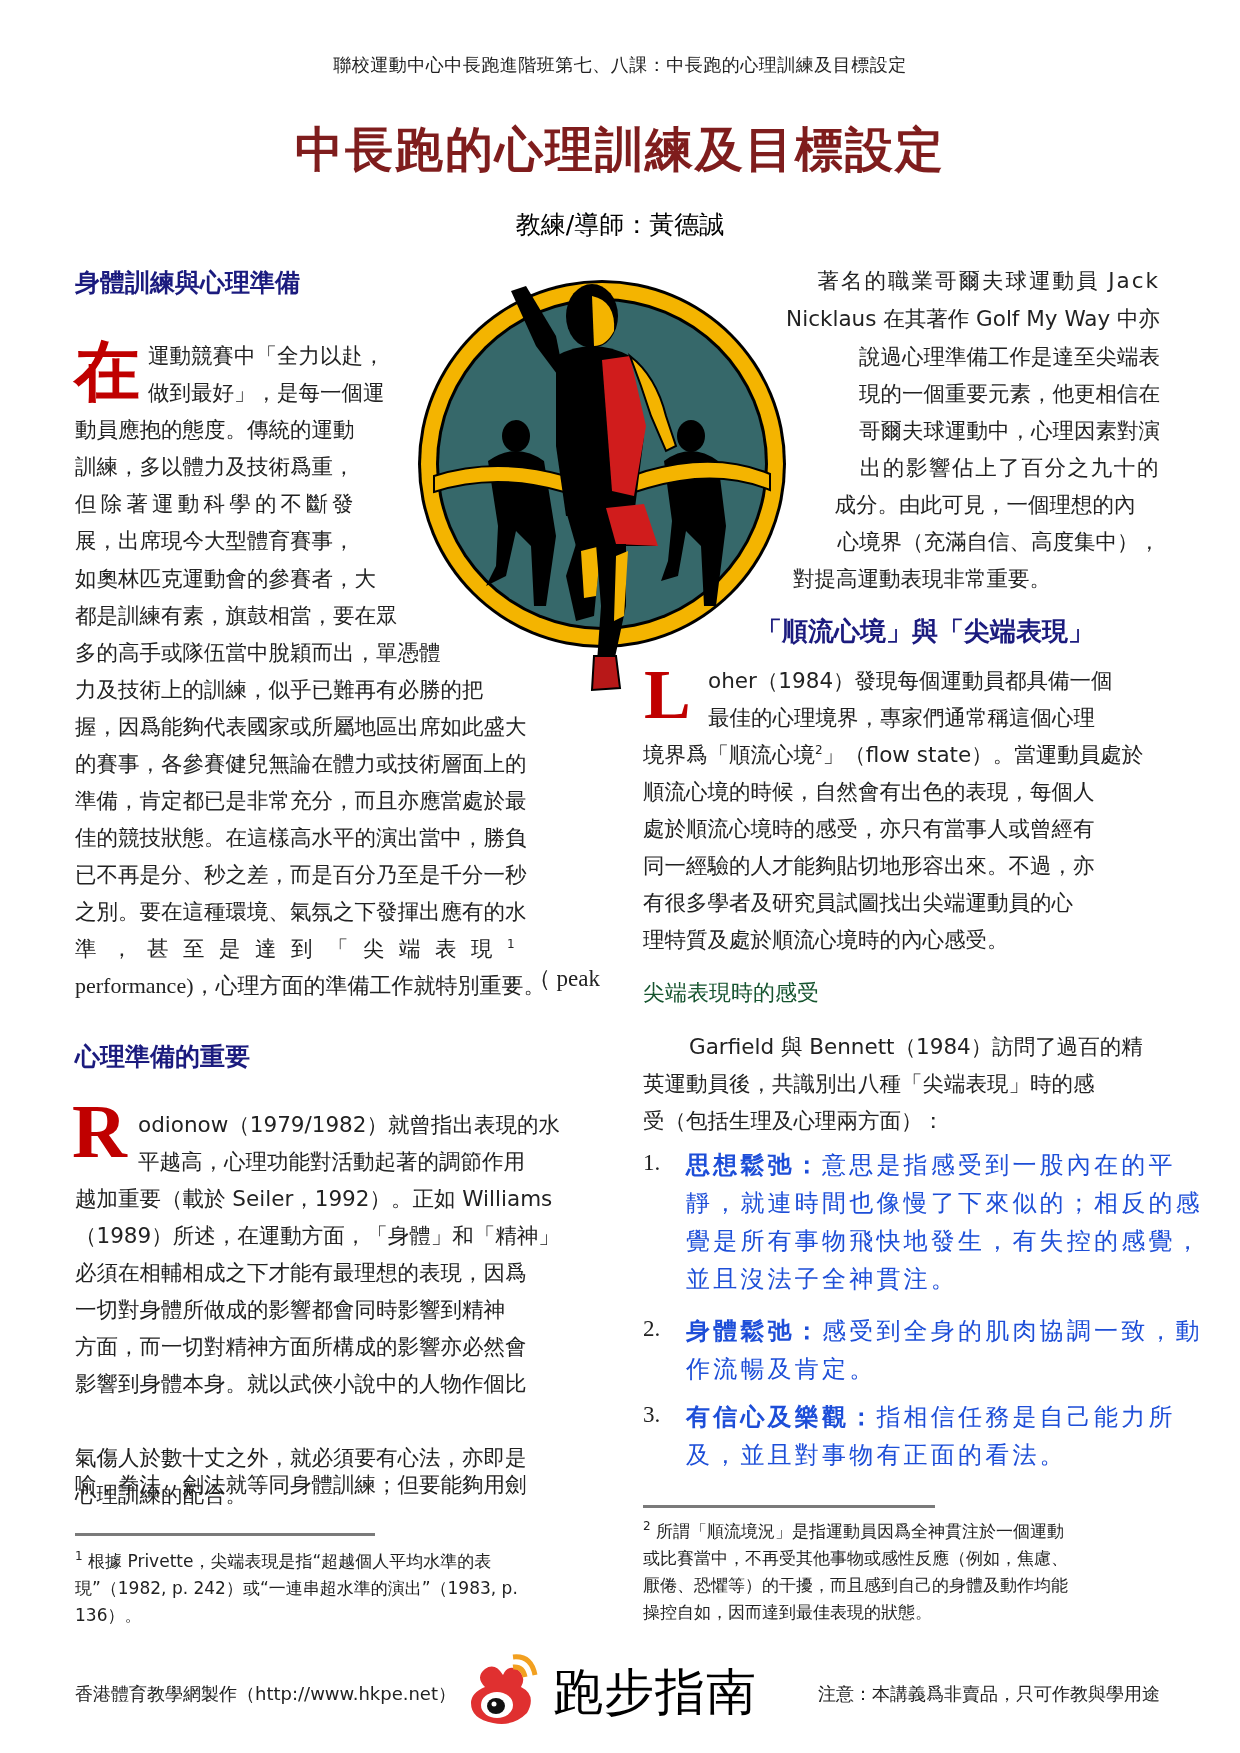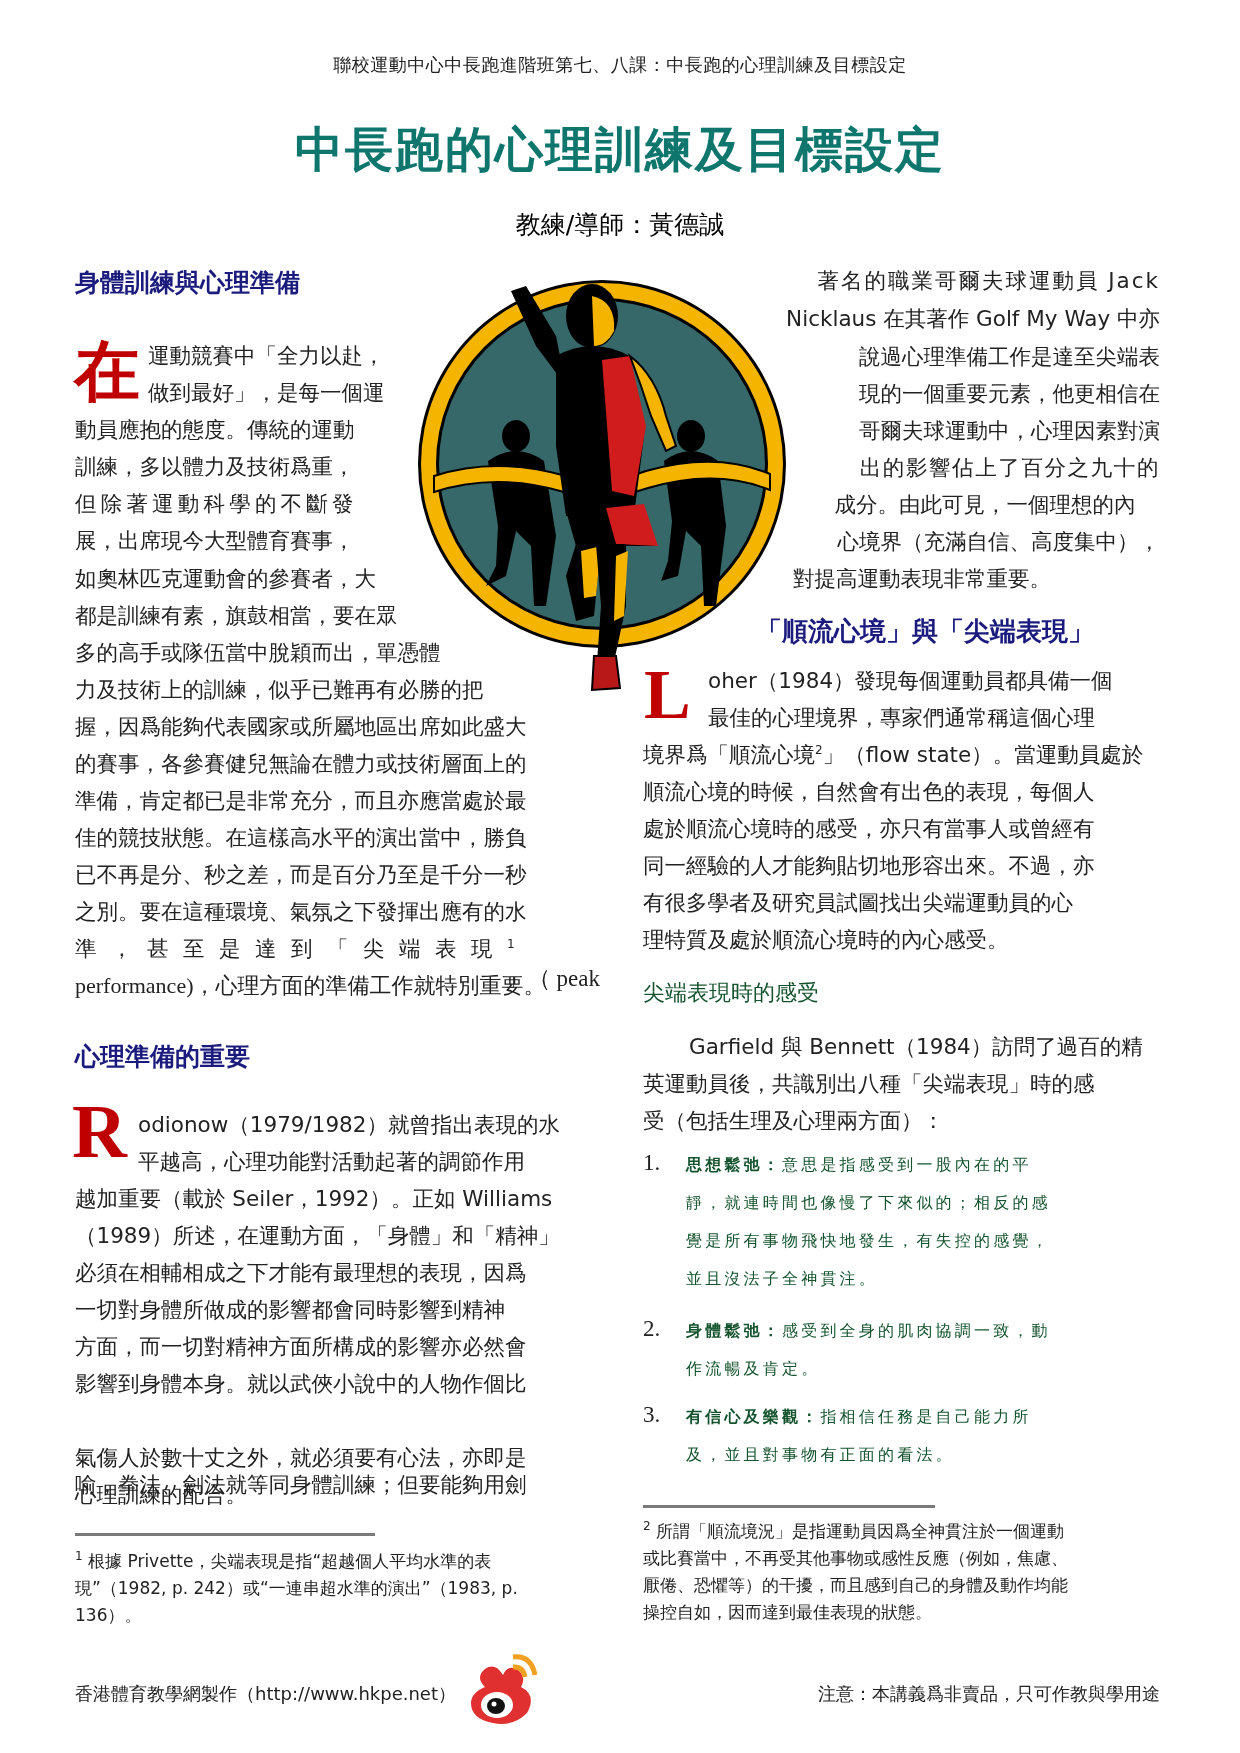--- a/index.html
+++ b/index.html
@@ -1,30 +1,30 @@
 <!DOCTYPE html>
 <html><head>
 <meta charset="utf-8">
 <style>
   html, body { margin: 0; padding: 0; background: #ffffff; }
   body { width: 1240px; height: 1753px; position: relative; overflow: hidden;
          font-family: "DejaVu Sans", "Liberation Sans", sans-serif; color: #1a1a1a; }
   .abs { position: absolute; white-space: nowrap; }
   .hdr { top: 53px; left: 0; width: 1240px; text-align: center; font-size: 18px; color: #222; letter-spacing: 0.5px; }
   .title { top: 118px; left: 0; width: 1240px; text-align: center; font-family: "DejaVu Serif", "Liberation Serif", serif;
-           font-weight: bold; font-size: 48px; color: #0f766e; letter-spacing: 2px; }
+           font-weight: bold; font-size: 48px; color: #7f1d1d; letter-spacing: 2px; }
   .author { top: 208px; left: 0; width: 1240px; text-align: center; font-size: 25px; color: #000000; }
   .h-navy { font-family: "DejaVu Serif", "Liberation Serif", serif; font-weight: bold; color: #1b1b7e; font-size: 25px; }
   .h-blue { font-family: "DejaVu Serif", "Liberation Serif", serif; font-weight: normal; color: #14532d; font-size: 22px; }
   .line { font-size: 21.5px; color: #222; line-height: 30px; height: 30px; }
   .dropcap { font-family: "Liberation Serif", "DejaVu Serif", serif; font-weight: bold; color: #c00000; }
   .fn { font-size: 17px; color: #222; line-height: 25px; height: 25px; }
   .sep { height: 3px; background: #7a7a7a; }
   .li-num { font-family: "Liberation Serif", serif; font-size: 23px; color: #222; }
-  .li-text { font-family: "DejaVu Serif", "Liberation Serif", serif; font-size: 16px; color: #14532d; letter-spacing: 3.2px; line-height: 34px; }
+  .li-text { font-family: "DejaVu Serif", "Liberation Serif", serif; font-size: 24px; color: #1d4ed8; letter-spacing: 3.2px; line-height: 34px; }
   .li-text b { font-weight: bold; }
   .serif { font-family: "Liberation Serif", "DejaVu Serif", serif; }
   .footer { top: 1682px; font-size: 18px; color: #222; }
   sup { font-size: 12px; vertical-align: super; line-height: 0; }
   .logo-text { font-family: "DejaVu Sans", sans-serif; font-size: 50px; color: #000; letter-spacing: 1px; }
 </style>
 </head>
 <body>
 
 <div class="abs hdr">聯校運動中心中長跑進階班第七、八課：中長跑的心理訓練及目標設定</div>
@@ -168,14 +168,15 @@
 <div class="abs footer" style="left:75px;">香港體育教學網製作（http://www.hkpe.net）</div>
 <div class="abs" style="top:1647px;left:465px;width:315px;height:85px;">
   <svg width="90" height="85" viewBox="0 0 90 85" style="position:absolute;left:0;top:0;">
     <path d="M20 40 Q10 30 20 22 Q30 15 38 28 Q42 18 52 22 Q62 30 56 40 Q72 48 62 66 Q48 80 28 76 Q6 72 6 56 Q6 46 20 40 Z" fill="#e03030"></path>
     <ellipse cx="32" cy="58" rx="16" ry="13" fill="#fff"></ellipse>
     <ellipse cx="31" cy="59" rx="9" ry="8" fill="#111"></ellipse>
     <circle cx="29" cy="57" r="2.5" fill="#fff"></circle>
     <path d="M48 10 Q66 8 70 28" stroke="#f2a020" stroke-width="5" fill="none"></path>
     <path d="M48 20 Q58 19 60 30" stroke="#f2a020" stroke-width="5" fill="none"></path>
   </svg>
+  <div class="abs logo-text" style="left:88px;top:12px;">跑步指南</div>
 </div>
 <div class="abs footer" style="right:80px;">注意：本講義爲非賣品，只可作教與學用途</div>
 
 </body></html>

